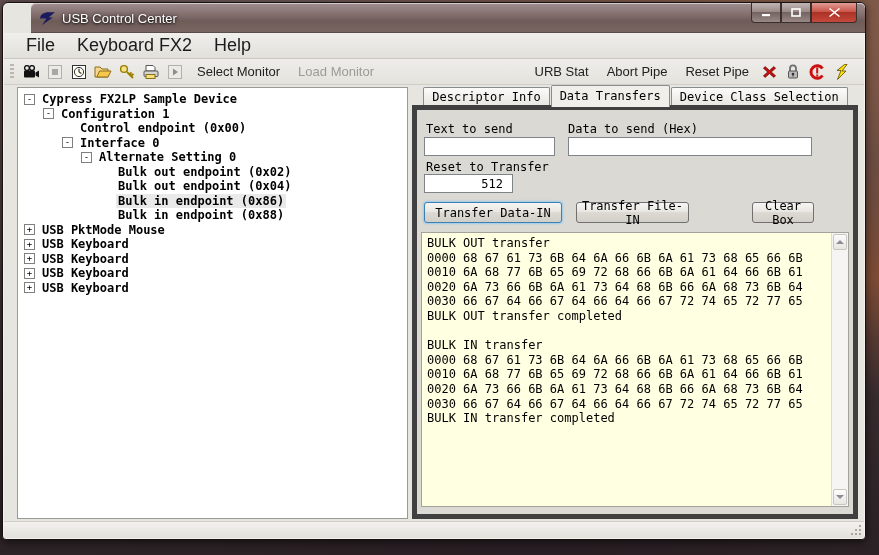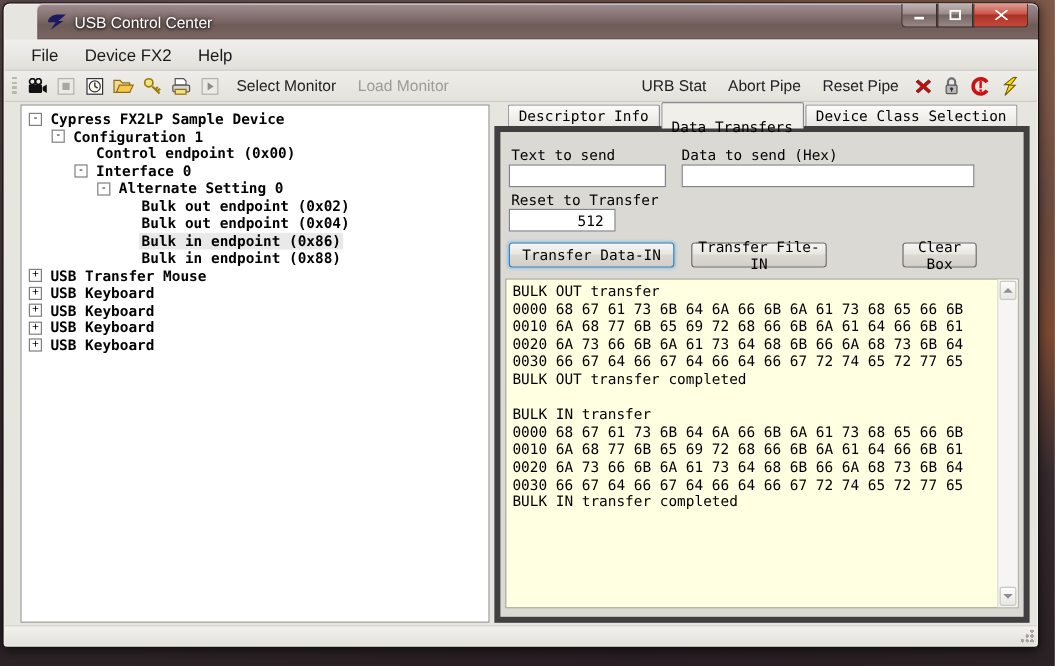--- a/index.html
+++ b/index.html
@@ -42,21 +42,21 @@
     background:linear-gradient(rgba(255,255,255,.5), rgba(255,255,255,.15) 45%, rgba(0,0,0,.12) 50%, rgba(255,255,255,.08));
     background-color:#c1392b;
   }
   
   .menubar {
     position:absolute; left:1px; right:1px; top:30px; height:26px;
     background:linear-gradient(#f0efec,#e2e0da);
     border-bottom:1px solid #c9c7c0;
     display:flex; align-items:center; padding-left:12px; gap:2px;
   }
-  .menu-item { font-size:14px; color:#1b1b1b; padding:3px 10px; cursor:default; }
+  .menu-item { font-size:18px; color:#1b1b1b; padding:3px 10px; cursor:default; }
   
   .toolbar {
     position:absolute; left:1px; right:1px; top:56px; height:26px;
     background:linear-gradient(#eeede9,#e4e2dc);
     border-bottom:1px solid #cfcdc6;
     display:flex; align-items:center; padding:0 10px 0 4px;
   }
   .grip { width:4px; height:16px; margin:0 6px 0 2px;
     background:repeating-linear-gradient(#b9b7b0 0 2px, transparent 2px 4px);
   }
@@ -84,21 +84,21 @@
   
   .tabctl { position:absolute; left:408px; right:6px; top:0; bottom:2px; }
   .tabstrip { height:21px; display:flex; align-items:flex-end; padding-left:2px;justify-content:center; }
   .tab {
     height:19px; padding:2px 8px 0; margin-right:1px;
     border:1px solid #898c91; border-bottom:none; border-radius:2px 2px 0 0;
     background:linear-gradient(#fcfbfa,#e8e6e0);
     font-family:"DejaVu Sans Mono", monospace; font-size:12px; color:#000;
     position:relative; cursor:default;
   }
-  .tab.active { height:22px; padding-top:13px; background:#f0efea; z-index:3; margin-bottom:-1px; }
+  .tab.active { height:22px; padding-top:3px; background:#f0efea; z-index:3; margin-bottom:-1px; }
   .tabpage {
     position:absolute; left:0; right:0; top:20px; bottom:0;
     border:5px solid #404040; background:#dbd9d4; z-index:2;
     font-family:"DejaVu Sans Mono", monospace; font-size:12px;
   }
   .fld-label { position:absolute; color:#000; white-space:nowrap; }
   .txt-input {
     position:absolute; height:19px; border:1px solid #7f838a; background:#fff;
     font-family:"DejaVu Sans Mono", monospace; font-size:12px; padding:0 3px; color:#000;
   }
@@ -175,21 +175,21 @@
       <div class="cap-btn close">
         <svg width="11" height="9" viewBox="0 0 11 9">
             <path d="M1 0 L5.5 3.5 L10 0 L11 1 L6.5 4.5 L11 8 L10 9 L5.5 5.5 L1 9 L0 8 L4.5 4.5 L0 1 Z" fill="#fff"></path>
           </svg>
       </div>
     </div>
   </div>
 
   <div class="menubar">
       <span class="menu-item">File</span>
-      <span class="menu-item">Device FX2</span>
+      <span class="menu-item">Keyboard FX2</span>
       <span class="menu-item">Help</span>
     </div>
 
   <div class="toolbar">
     <div class="grip"></div>
 
     <div class="tb-icon">
       <svg width="17" height="14" viewBox="0 0 17 14">
         <circle cx="4" cy="3" r="2.4" fill="none" stroke="#111" stroke-width="1.4"></circle>
         <circle cx="9" cy="3" r="2.4" fill="none" stroke="#111" stroke-width="1.4"></circle>
@@ -316,21 +316,21 @@
           <span class="tree-label">Bulk in endpoint (0x86)</span>
         </div>
         <div class="tree-row">
           <span style="flex: 0 0 80px;"></span>
           <span class="leaf-spacer"></span>
           <span class="tree-label">Bulk in endpoint (0x88)</span>
         </div>
         <div class="tree-row">
           <span style="flex: 0 0 4px;"></span>
           <span class="expander">+</span>
-          <span class="tree-label">USB Transfer Mouse</span>
+          <span class="tree-label">USB PktMode Mouse</span>
         </div>
         <div class="tree-row">
           <span style="flex: 0 0 4px;"></span>
           <span class="expander">+</span>
           <span class="tree-label">USB Keyboard</span>
         </div>
         <div class="tree-row">
           <span style="flex: 0 0 4px;"></span>
           <span class="expander">+</span>
           <span class="tree-label">USB Keyboard</span>

